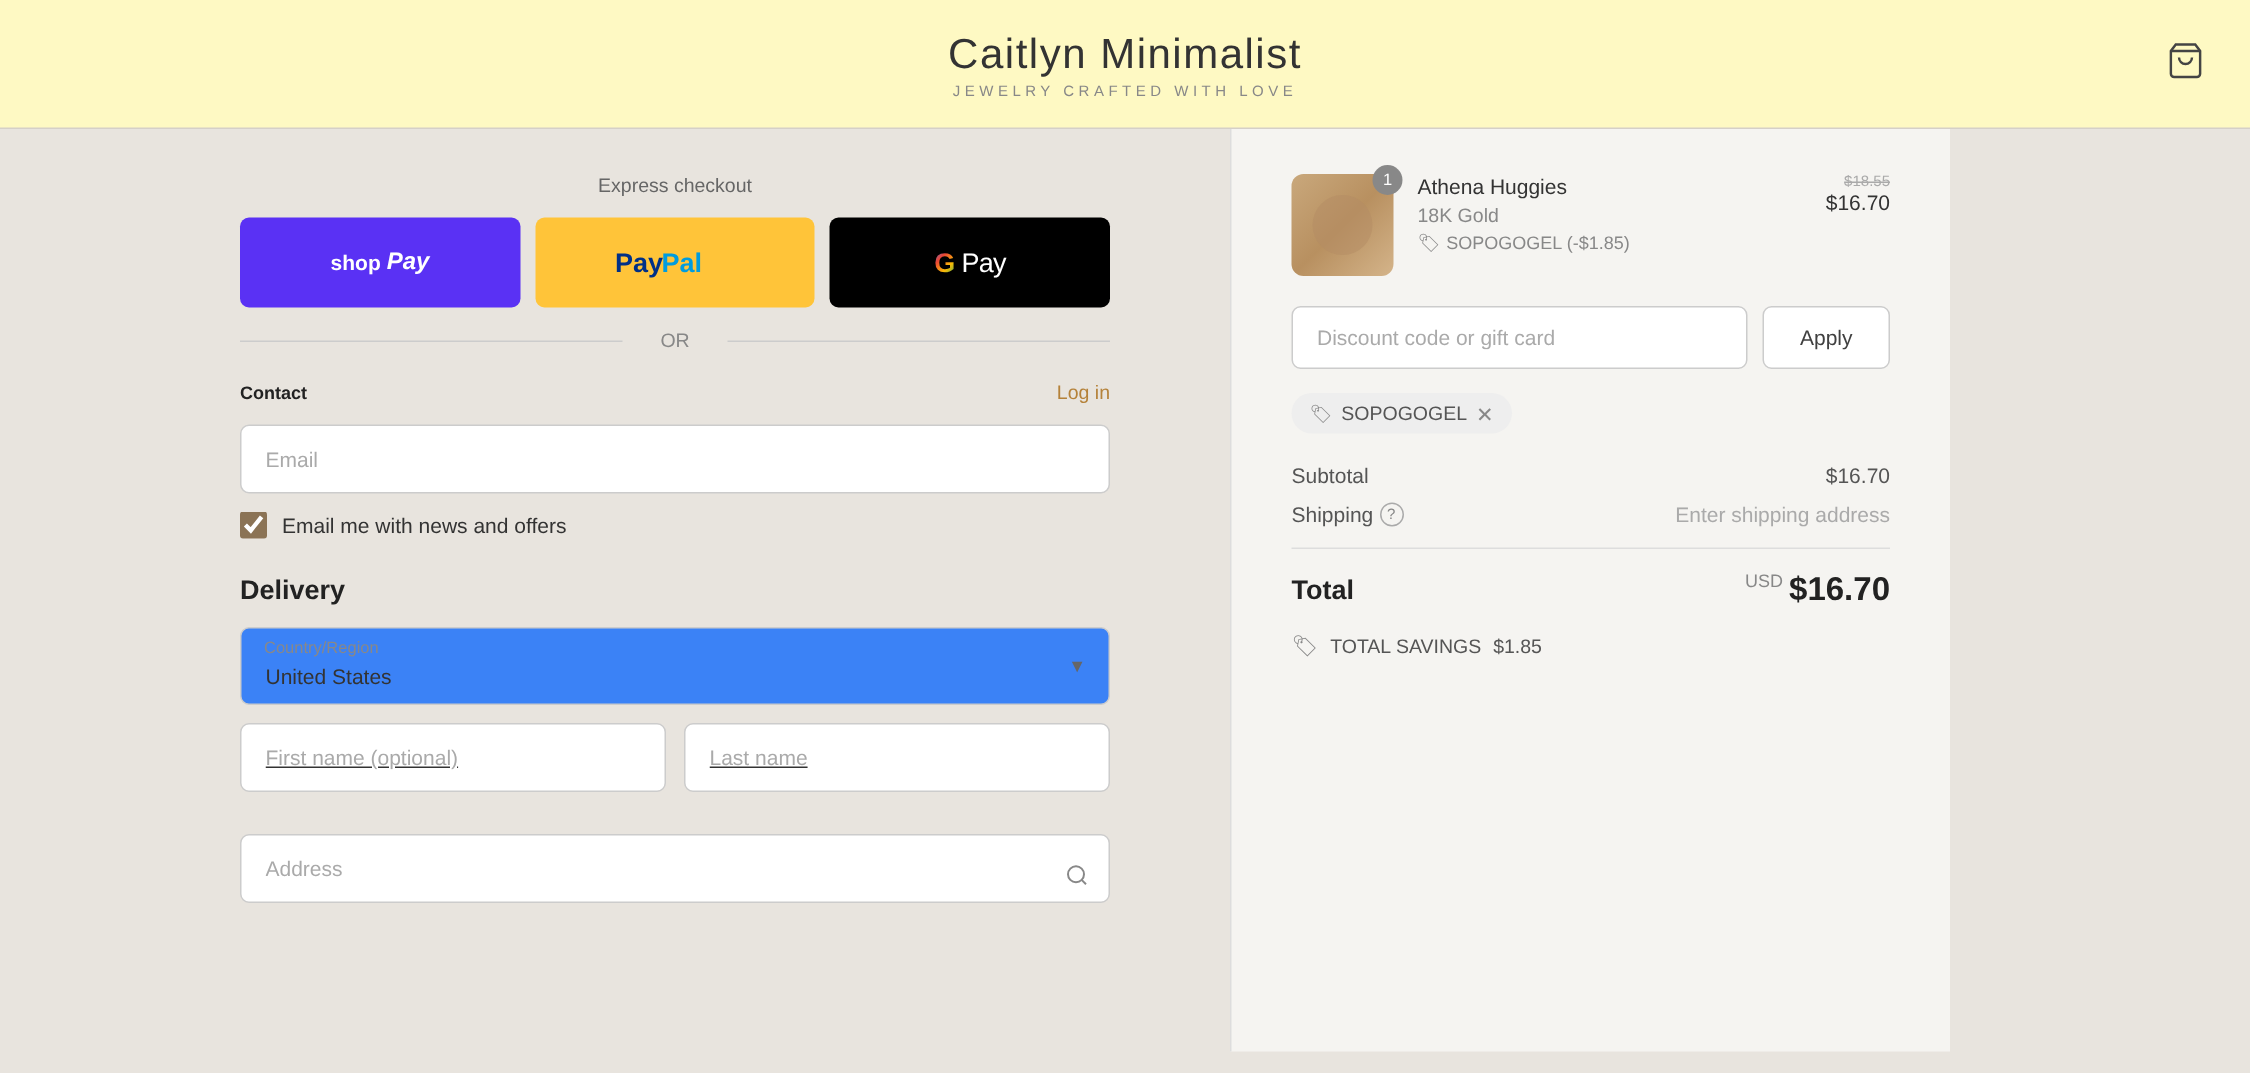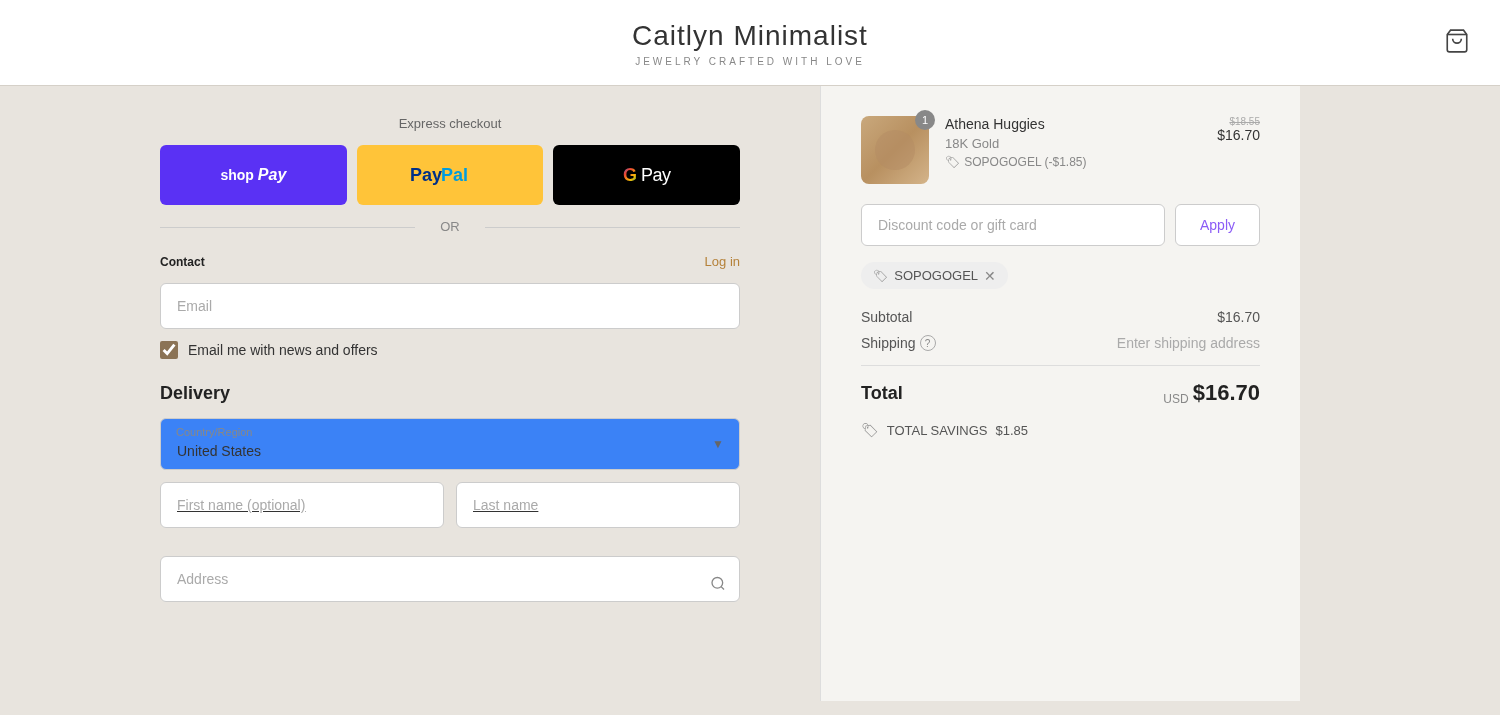--- a/index.html
+++ b/index.html
@@ -1,20 +1,20 @@
 <!DOCTYPE html>
 <html><head>
   <meta charset="utf-8">
   <style>
     * { box-sizing: border-box; margin: 0; padding: 0; }
     body { font-family: -apple-system, BlinkMacSystemFont, 'Segoe UI', Helvetica, Arial, sans-serif; background: #e8e4de; min-height: 715px; }
 
     
     .header {
-      background: #ffffff;
+      background: #fef9c3;
       text-align: center;
       padding: 20px 0 18px;
       border-bottom: 1px solid #d5d0c8;
       position: relative;
     }
     .header-title {
       font-size: 28px;
       font-weight: 400;
       color: #333;
       letter-spacing: 1px;
@@ -300,21 +300,21 @@
       background: #fff;
       outline: none;
     }
     .discount-input::placeholder { color: #aaa; }
     .apply-btn {
       padding: 12px 24px;
       background: #fff;
       border: 1px solid #ccc;
       border-radius: 6px;
       font-size: 14px;
-      color: #8b5cf6;
+      color: #404040;
       cursor: pointer;
       white-space: nowrap;
     }
 
     
     .coupon-tag {
       display: inline-flex;
       align-items: center;
       gap: 6px;
       background: #eee;
@@ -371,21 +371,21 @@
       border-top: 1px solid #ddd;
       padding-top: 14px;
     }
     .total-label {
       font-size: 18px;
       font-weight: 700;
       color: #222;
     }
     .total-amount-wrapper {
       display: flex;
-      align-items: flex-end;
+      align-items: flex-start;
       gap: 4px;
     }
     .total-currency {
       font-size: 12px;
       color: #888;
     }
     .total-amount {
       font-size: 22px;
       font-weight: 700;
       color: #222;

